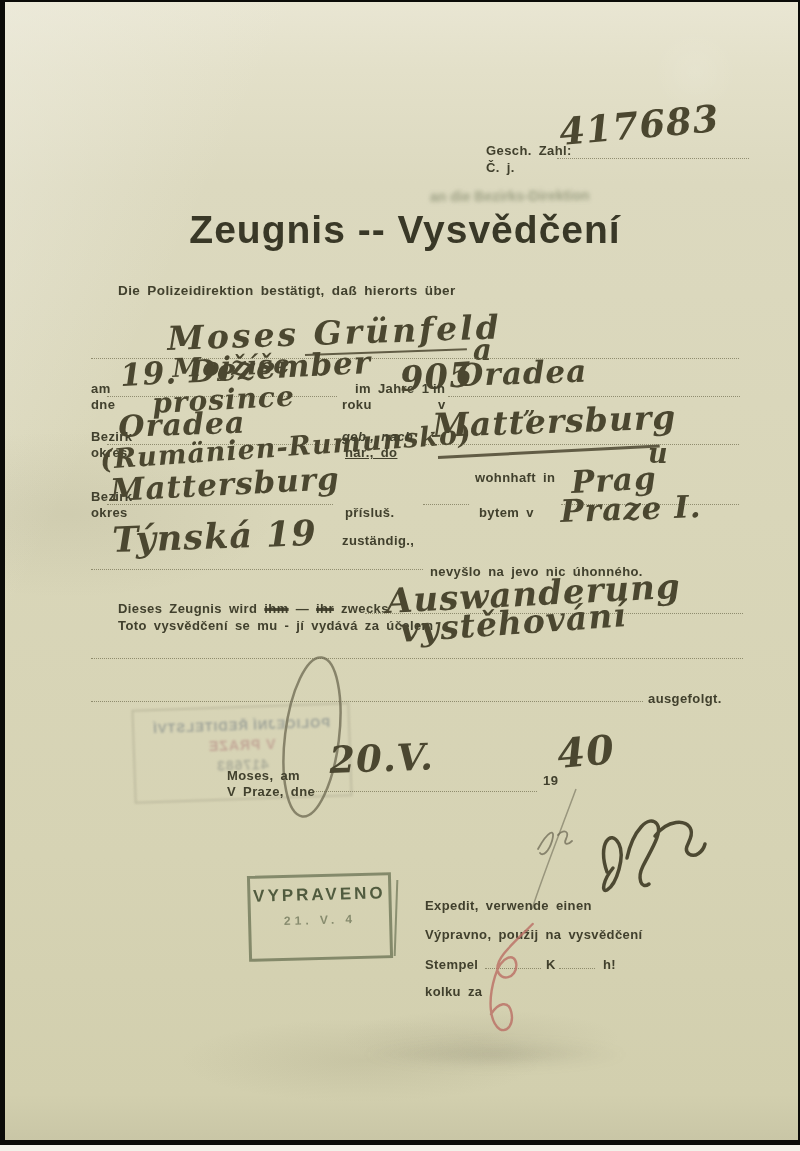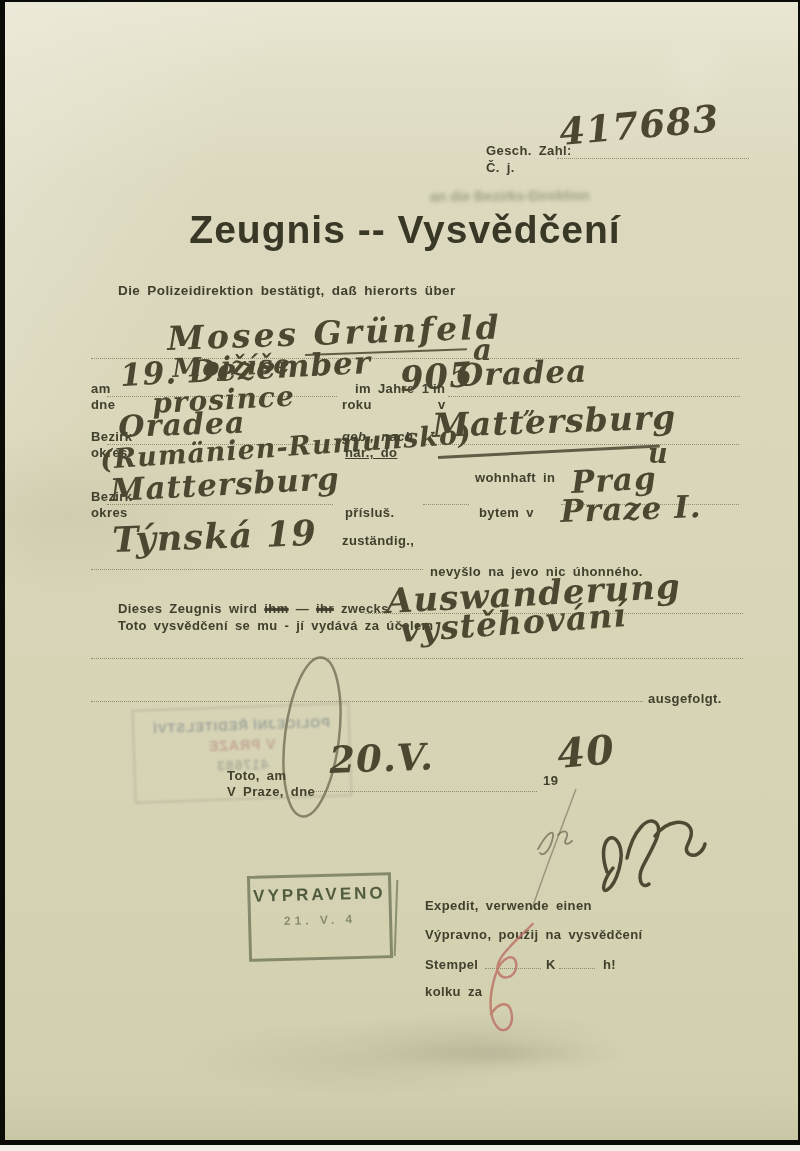--- a/index.html
+++ b/index.html
@@ -120,21 +120,21 @@
     <div class="faint-stamp" style="left:128px;top:704px;width:214px;height:90px;">
       <div style="margin-top:10px;font-size:13px;color:#6f7a80;">POLICEJNÍ ŘEDITELSTVÍ</div>
       <div style="margin-top:4px;font-size:14px;color:#b07f7c;">V PRAZE</div>
       <div style="margin-top:4px;font-size:14px;color:#8a8f85;">417683</div>
     </div>
 
     <svg style="left:255px;top:648px;" width="110" height="175" viewBox="0 0 110 175">
       <ellipse cx="52" cy="87" rx="27" ry="80" fill="none" stroke="rgba(108,104,80,.75)" stroke-width="2.5" transform="rotate(7 52 87)"></ellipse>
     </svg>
 
-    <div class="label" style="left:222px;top:766px;">Toto, am</div>
+    <div class="label" style="left:222px;top:766px;">Moses, am</div>
     <div class="label" style="left:222px;top:782px;">V Praze, dne</div>
     <div class="dots" style="left:308px;top:789px;width:224px;"></div>
     <div class="hw" style="left:325px;top:740px;font-size:37px;transform:rotate(-2deg);">20.V.</div>
     <div class="label" style="left:538px;top:771px;">19</div>
     <div class="hw" style="left:554px;top:732px;font-size:40px;transform:rotate(-5deg);">40</div>
 
     <svg style="left:505px;top:785px;" width="90" height="125" viewBox="0 0 90 125">
       <path d="M66,2 C52,40 34,85 22,122" fill="none" stroke="rgba(120,116,95,.65)" stroke-width="1.5"></path>
       <path d="M28,62 C38,44 46,40 42,54 C39,64 33,70 30,66 M48,48 C54,42 60,44 56,52 C53,58 58,58 62,54" fill="none" stroke="rgba(110,106,85,.75)" stroke-width="1.8" stroke-linecap="round"></path>
     </svg>

